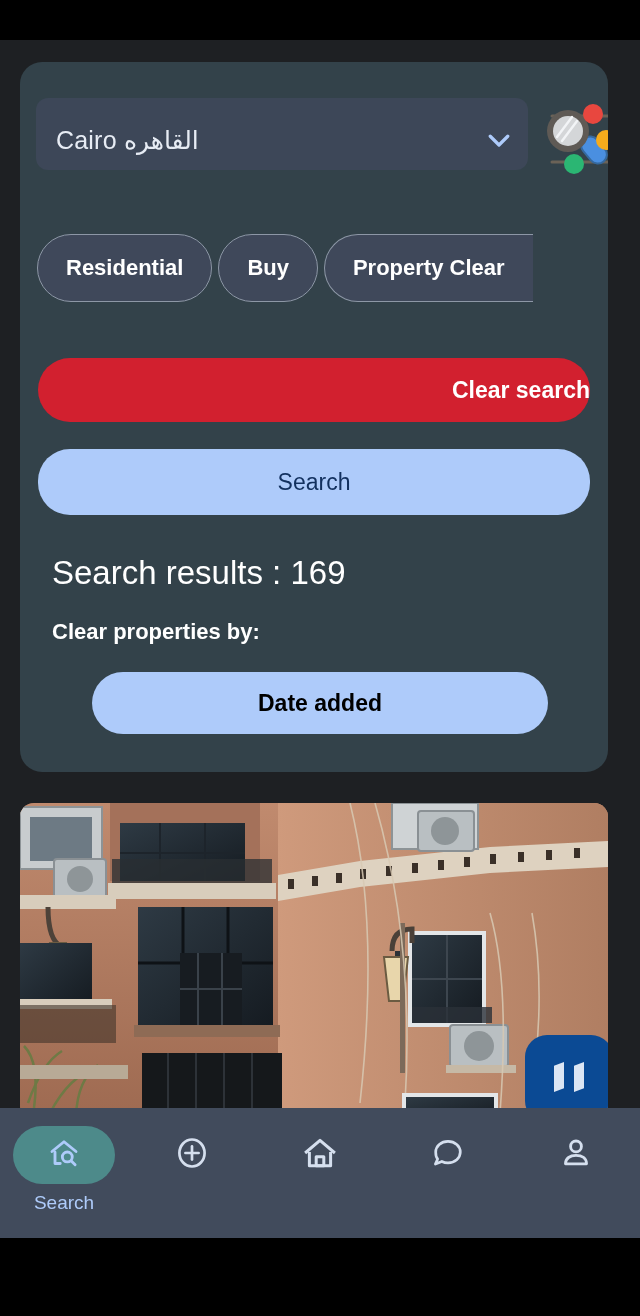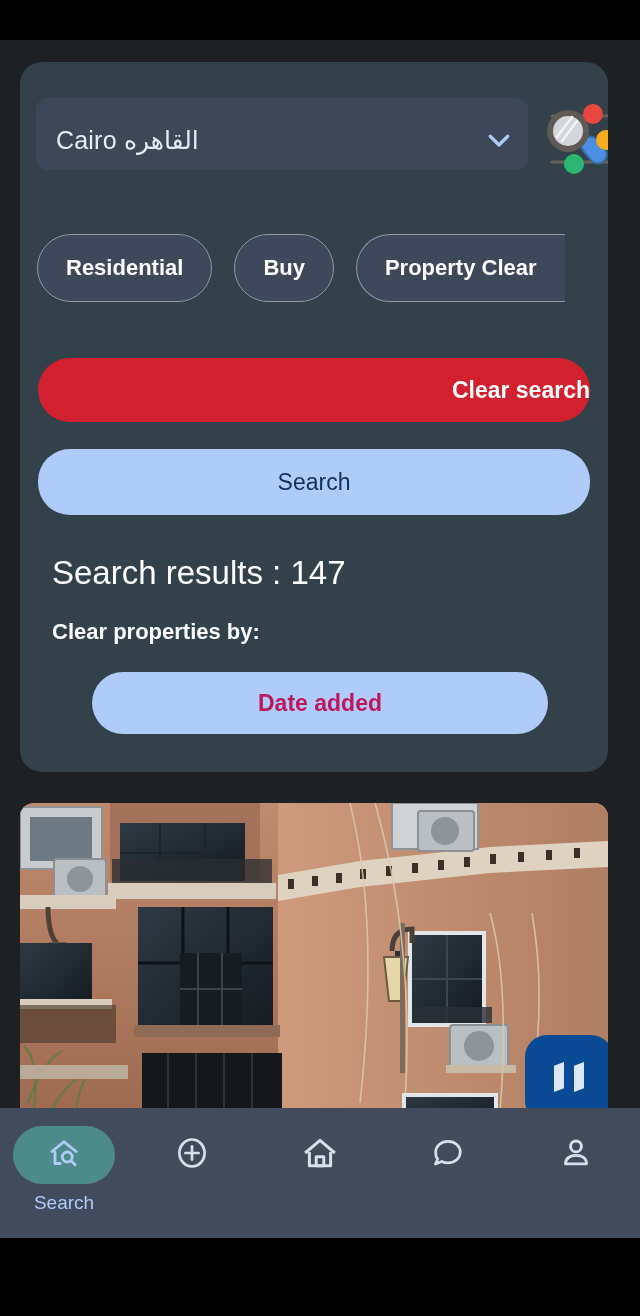--- a/index.html
+++ b/index.html
@@ -55,21 +55,21 @@
   }
   .chevron-down { width: 30px; height: 30px; flex: 0 0 30px; }
   .filter-illo {
     position: absolute; left: 502px; top: -7px;
     width: 86px; height: 86px;
   }
   
   .chip-row {
     position: absolute; left: 17px; top: 172px;
     width: 600px; height: 68px;
-    display: flex; gap: 22px;
+    display: flex; gap: 6px;
   }
   .chip {
     height: 68px;
     background: #3f485a;
     border: 1px solid #8d97a6;
     border-radius: 34px;
     display: flex; align-items: center; justify-content: center;
     padding: 0 28px;
     color: #ffffff;
     font-size: 22px;
@@ -108,21 +108,21 @@
   .sort-label {
     position: absolute; left: 32px; top: 557px;
     color: #ffffff;
     font-size: 22px;
     font-weight: bold;
     white-space: nowrap;
   }
   .btn-sort {
     left: 72px; top: 610px; width: 456px; height: 62px;
     background: #aecbfa;
-    color: #be185d;
+    color: #000000;
     font-size: 23px;
     font-weight: bold;
   }
   
   .property-card {
     position: absolute; left: 20px; top: 763px;
     width: 588px; height: 317px;
     border-radius: 14px;
     overflow: hidden;
     background: #6d4a38;
@@ -221,21 +221,21 @@
       </div>
 
       <div class="btn btn-clear">
         <span>Clear search</span>
       </div>
 
       <div class="btn btn-search">
         <span>Search</span>
       </div>
 
-      <div class="results-title">Search results : 147</div>
+      <div class="results-title">Search results : 169</div>
 
       <div class="sort-label">Clear properties by:</div>
 
       <div class="btn btn-sort">
         <span>Date added</span>
       </div>
     </div>
 
     <div class="property-card">
       <svg class="property-photo" viewBox="0 0 588 317" preserveAspectRatio="none">

